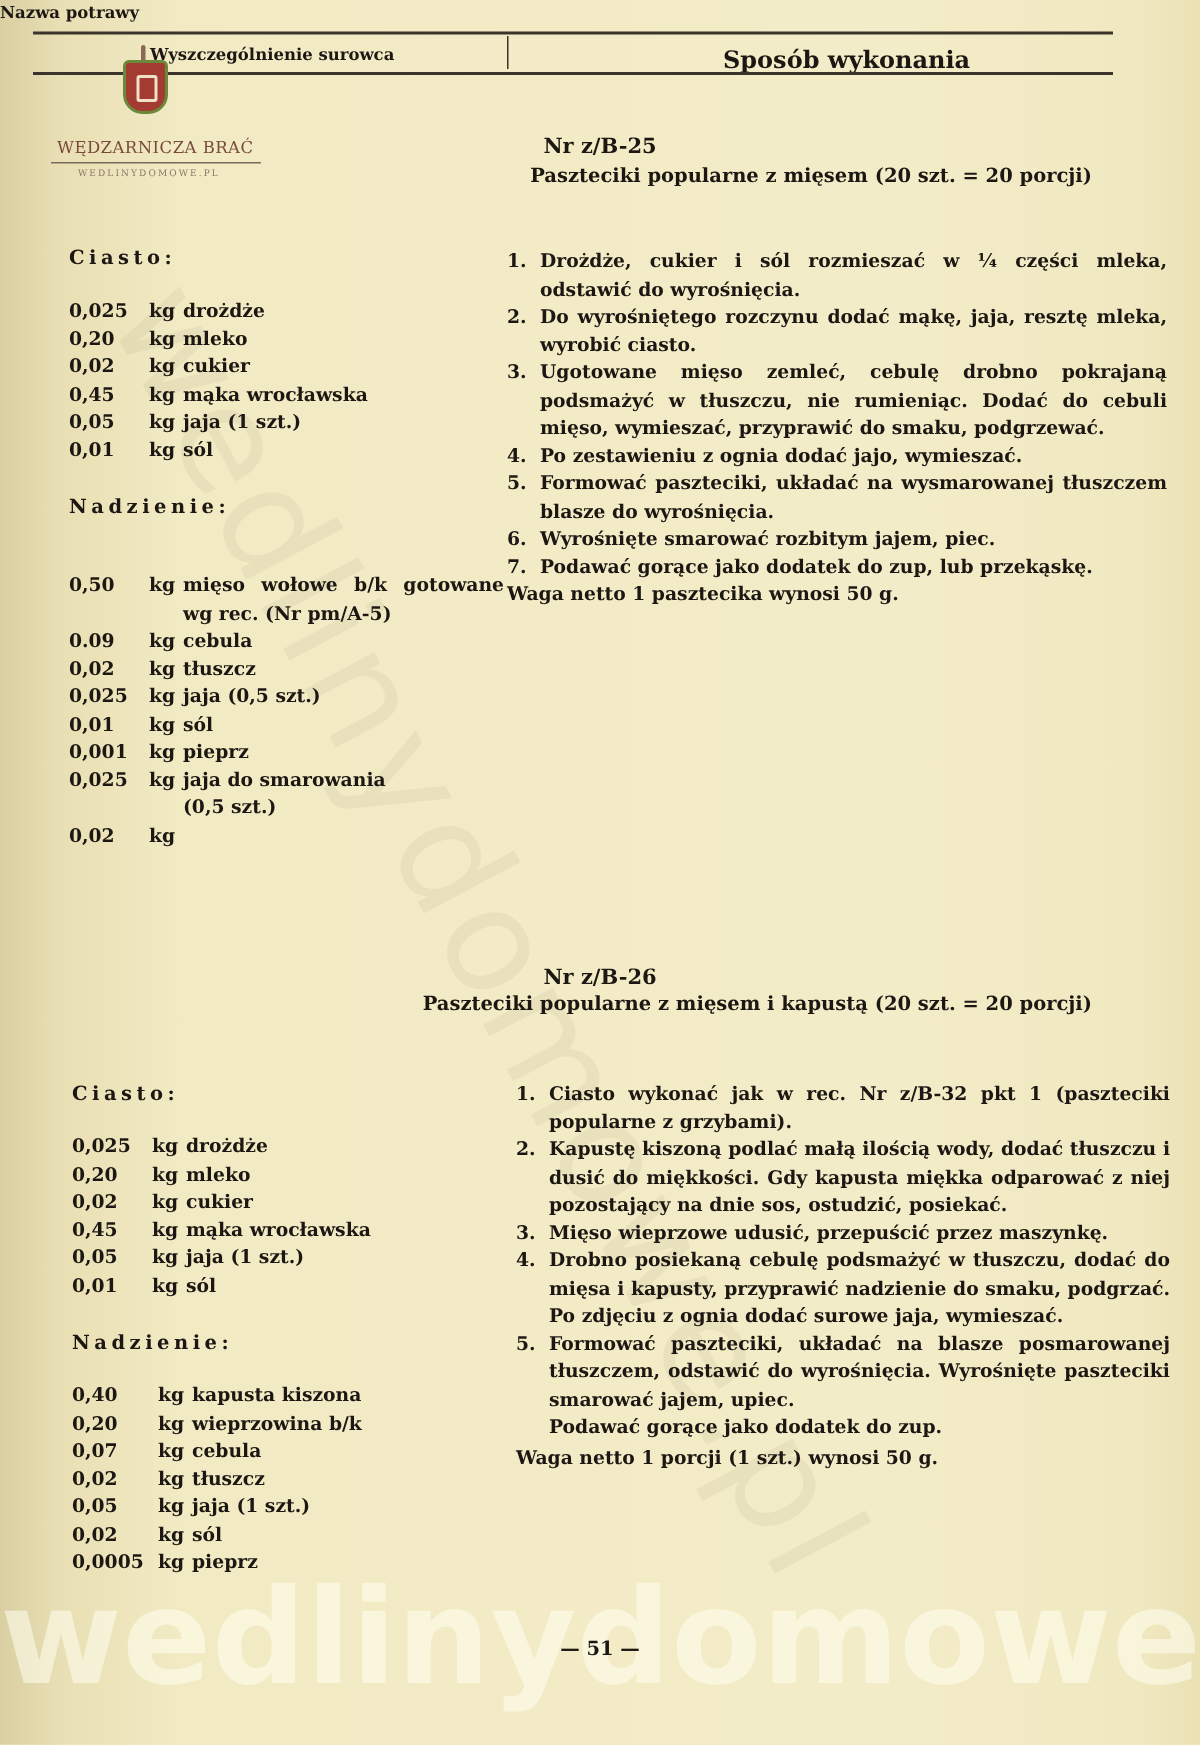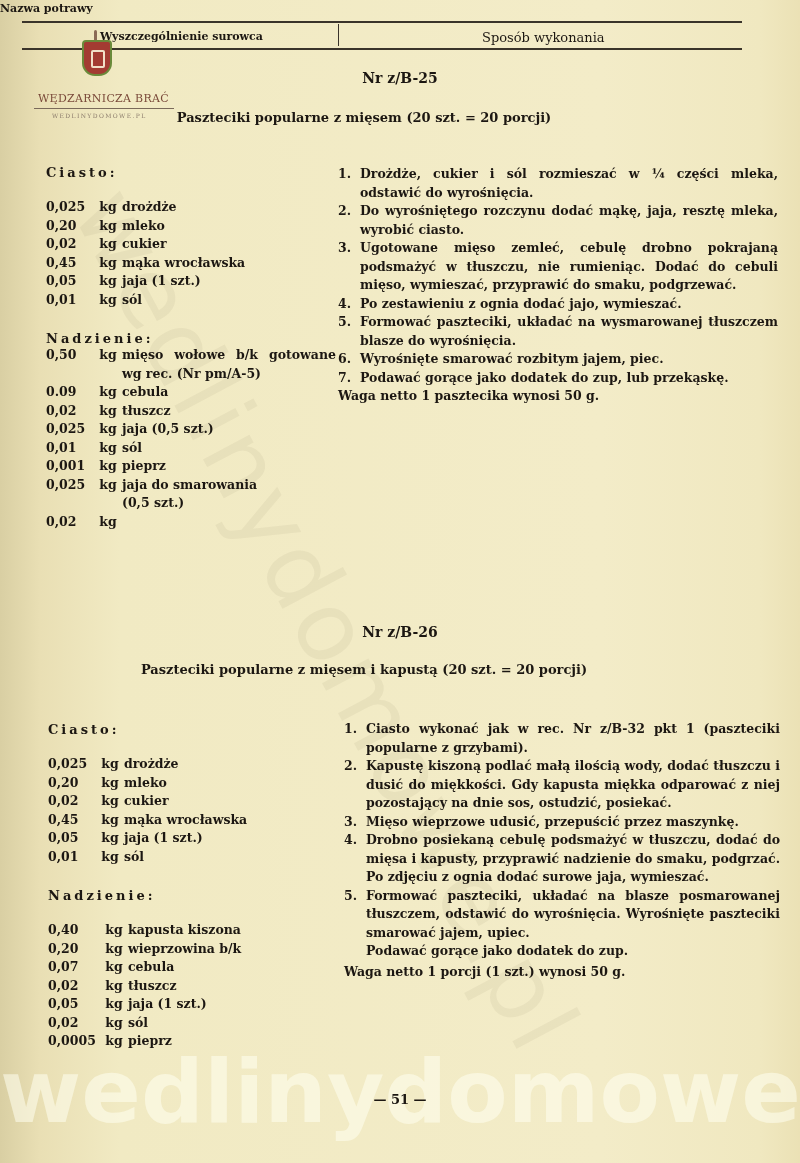--- a/index.html
+++ b/index.html
@@ -9,34 +9,34 @@
     background-image: linear-gradient(90deg, #d9cfa3 0px, #e9dfb4 40px, #f1eac3 120px, #f3ecc8 600px, #f0e8c0 760px, #ebe1b5 800px);
     font-family: "DejaVu Serif", serif;
     color: #1c1712;
   }
   .abs { position: absolute; }
   .header-title { top: 2px; left: 0; width: 800px; text-align: left; font-size: 11px; font-weight: bold; }
   .rule { left: 22px; width: 720px; height: 2px; background: #3a342a; }
   .rule.r1 { top: 21px; }
   .rule.r2 { top: 48px; }
   .col-left-h { top: 30px; left: 100px; font-size: 11px; font-weight: bold; }
-  .col-right-h { top: 30px; left: 482px; font-size: 13px; font-weight: normal; text-align: right; }
+  .col-right-h { top: 30px; left: 482px; font-size: 16px; font-weight: bold; text-align: right; }
   .col-divider { top: 24px; left: 338px; width: 1px; height: 22px; background: #3a342a; }
 
   .logo { top: 30px; left: 38px; width: 120px; height: 90px; }
   .logo-shield { position: absolute; left: 44px; top: 10px; width: 26px; height: 32px;
     background: #a33b32; border-radius: 4px 4px 13px 13px; border: 2px solid #6a8a3a; }
   .logo-shield::after { content: ""; position: absolute; left: 7px; top: 8px; width: 10px; height: 14px; border: 2px solid #f1e0c8; border-radius: 2px; }
   .logo-smoke { position: absolute; left: 56px; top: 0; width: 3px; height: 12px; background: #8a6a55; border-radius: 2px; }
   .logo-name { position: absolute; top: 62px; left: 0; font-family: "DejaVu Serif", serif; font-size: 11px; color: #7a4a3a; letter-spacing: 0.3px; white-space: nowrap; }
   .logo-line { position: absolute; top: 78px; left: -4px; width: 140px; height: 1px; background: #7a6a5a; }
   .logo-url { position: absolute; top: 82px; left: 14px; font-size: 6px; color: #8a7a6a; letter-spacing: 1.4px; white-space: nowrap; }
 
-  .recipe-no { left: 0; width: 800px; text-align: center; font-size: 14px; font-weight: bold; }
-  .recipe-title { left: 0; width: 728px; text-align: center; font-size: 13px; font-weight: bold; }
+  .recipe-no { left: 0; width: 800px; text-align: center; font-size: 14px; font-weight: bold; margin-top: 20px; }
+  .recipe-title { left: 0; width: 728px; text-align: right; font-size: 13px; font-weight: bold; }
 
   .section-h { font-size: 13px; font-weight: bold; letter-spacing: 3px; }
   .ing { font-size: 12.5px; font-weight: bold; line-height: 18.5px; }
   .ing-row { display: flex; }
   .ing-qty { width: 48px; flex: none; }
   .ing-unit { width: 28px; flex: none; text-align: center; }
   .ing-name { width: 214px; }
 
   .steps { font-size: 12.5px; font-weight: bold; line-height: 18.5px; width: 440px; }
   .step { display: flex; }
@@ -103,21 +103,21 @@
         <span class="ing-unit">kg</span>
         <span class="ing-name">jaja (1 szt.)</span>
       </div>
     <div class="ing-row">
         <span class="ing-qty">0,01</span>
         <span class="ing-unit">kg</span>
         <span class="ing-name">sól</span>
       </div>
   </div>
   <div class="section-h" style="margin-top:22px;">Nadzienie:</div>
-  <div class="ing" style="margin-top:0;">
+  <div class="ing" style="margin-top:35px;">
     <div class="ing-row">
         <span class="ing-qty">0,50</span>
         <span class="ing-unit">kg</span>
         <span class="ing-name" style="text-align:justify;">mięso wołowe b/k gotowane wg rec. (Nr pm/A-5)</span>
       </div>
     <div class="ing-row">
         <span class="ing-qty">0.09</span>
         <span class="ing-unit">kg</span>
         <span class="ing-name">cebula</span>
       </div>

